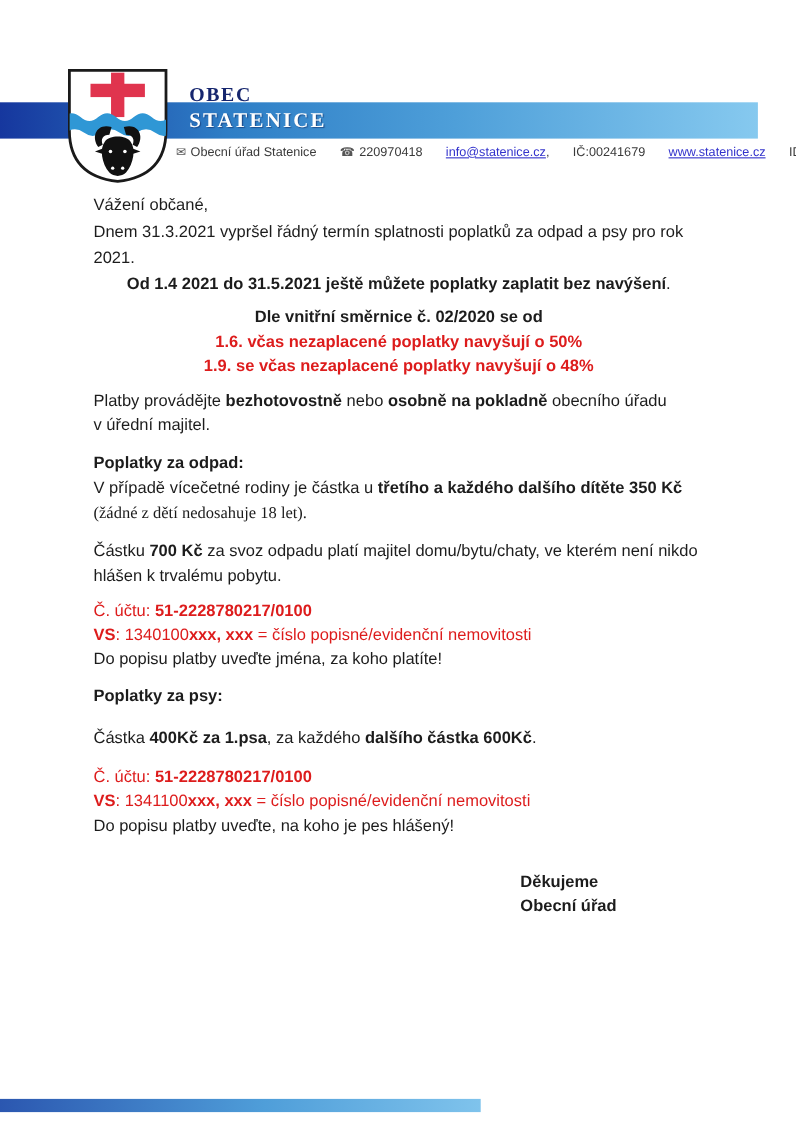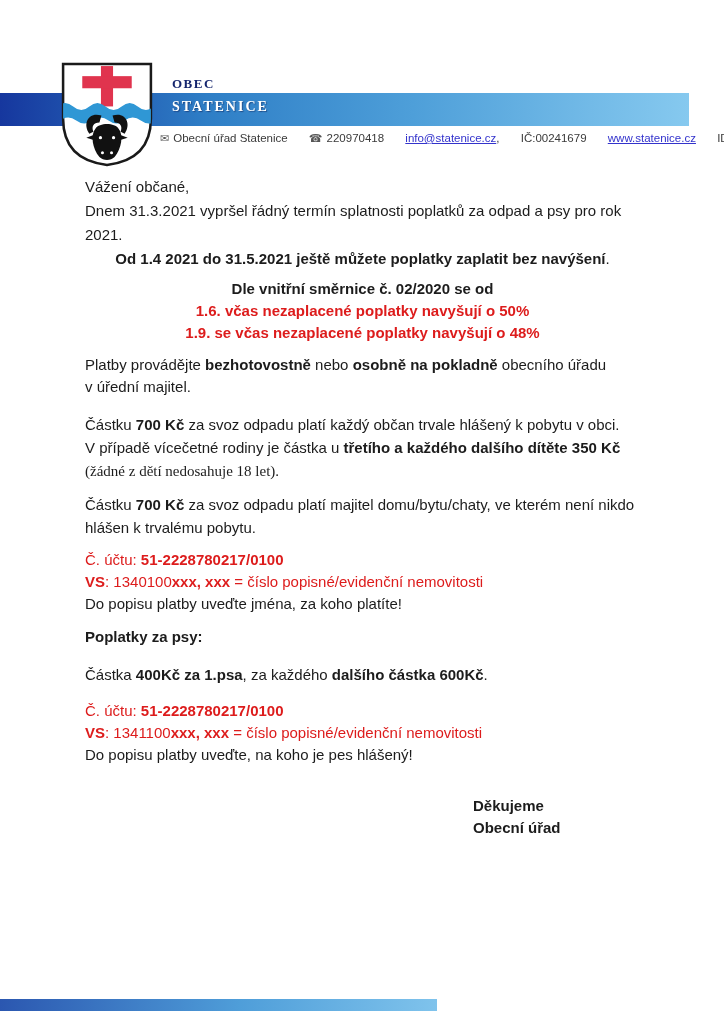--- a/index.html
+++ b/index.html
@@ -8,26 +8,26 @@
     font-family:"Liberation Sans", sans-serif; overflow:hidden;
   }
   
   .top-bar{
     position:absolute; top:93px; left:0; width:689px; height:33px;
     background:linear-gradient(90deg,#16379e 0%, #2e7ec6 30%, #4e9fd9 60%, #86c9ef 100%);
   }
   .obec-label{
     position:absolute; top:76px; left:172px;
     font-family:"Liberation Serif", serif; font-weight:bold;
-    font-size:13px; letter-spacing:1.5px; color:#16266e;
+    font-size:18px; letter-spacing:1.5px; color:#16266e;
   }
   .muni-name{
     position:absolute; top:99px; left:172px;
     font-family:"Liberation Serif", serif; font-weight:bold;
-    font-size:14px; letter-spacing:2px; color:#ffffff;
+    font-size:19px; letter-spacing:2px; color:#ffffff;
     text-shadow:1px 1px 1px rgba(15,35,90,.55);
   }
   .coat{ position:absolute; left:59px; top:60px; }
   .contact-row{
     position:absolute; top:132px; left:160px; width:560px;
     font-size:11.5px; color:#3a3a3a; white-space:nowrap;
   }
   .contact-row .grp{ margin-right:18px; }
   .contact-row .ic{ color:#555; margin-right:4px; font-size:11px;}
   .contact-row a{ color:#3333cc; text-decoration:underline; }
@@ -94,21 +94,21 @@
   <div class="body-text" id="body-lines">
       <div class="line"><span>Vážení občané,</span></div>
       <div class="line" style="margin-top: 2px;"><span>Dnem 31.3.2021 vypršel řádný termín splatnosti poplatků za odpad a psy pro rok</span></div>
       <div class="line" style="margin-top: 2px;"><span>2021.</span></div>
       <div class="line" style="margin-top: 2px; text-align: center;"><span class="b">Od 1.4 2021 do 31.5.2021 ještě můžete poplatky zaplatit bez navýšení</span><span>.</span></div>
       <div class="line center" style="margin-top: 8px;"><span class="b">Dle vnitřní směrnice č. 02/2020 se od</span></div>
       <div class="line center"><span class="b" style="color: rgb(221, 28, 28);">1.6. včas nezaplacené poplatky navyšují o 50%</span></div>
       <div class="line center"><span class="b" style="color: rgb(221, 28, 28);">1.9. se včas nezaplacené poplatky navyšují o 48%</span></div>
       <div class="line" style="margin-top: 10px;"><span>Platby provádějte </span><span class="b">bezhotovostně</span><span> nebo </span><span class="b">osobně na pokladně</span><span> obecního úřadu</span></div>
       <div class="line"><span>v úřední majitel.</span></div>
-      <div class="line" style="margin-top: 16px;"><span>Částku </span><span class="b">700 Kč</span><span> za svoz odpadu platí každý občan trvale hlášený k pobytu v obci.</span></div>
+      <div class="line" style="margin-top: 12px;"><span class="b">Poplatky za odpad:</span></div>
       <div class="line" style="margin-top: 1px;"><span>V případě vícečetné rodiny je částka u </span><span class="b">třetího a každého dalšího dítěte 350 Kč</span></div>
       <div class="line" style="margin-top: 1px; font-family: Liberation Serif, serif;"><span>(žádné z dětí nedosahuje 18 let).</span></div>
       <div class="line" style="margin-top: 12px;"><span>Částku </span><span class="b">700 Kč</span><span> za svoz odpadu platí majitel domu/bytu/chaty, ve kterém není nikdo</span></div>
       <div class="line" style="margin-top: 1px;"><span>hlášen k trvalému pobytu.</span></div>
       <div class="line" style="margin-top: 10px;"><span style="color: rgb(221, 28, 28);">Č. účtu: </span><span class="b" style="color: rgb(221, 28, 28);">51-2228780217/0100</span></div>
       <div class="line"><span class="b" style="color: rgb(221, 28, 28);">VS</span><span style="color: rgb(221, 28, 28);">: 1340100</span><span class="b" style="color: rgb(221, 28, 28);">xxx, xxx</span><span style="color: rgb(221, 28, 28);"> = číslo popisné/evidenční nemovitosti</span></div>
       <div class="line"><span>Do popisu platby uveďte jména, za koho platíte!</span></div>
       <div class="line" style="margin-top: 11px;"><span class="b">Poplatky za psy:</span></div>
       <div class="line" style="margin-top: 16px;"><span>Částka </span><span class="b">400Kč za 1.psa</span><span>, za každého </span><span class="b">dalšího částka 600Kč</span><span>.</span></div>
       <div class="line" style="margin-top: 14px;"><span style="color: rgb(221, 28, 28);">Č. účtu: </span><span class="b" style="color: rgb(221, 28, 28);">51-2228780217/0100</span></div>

